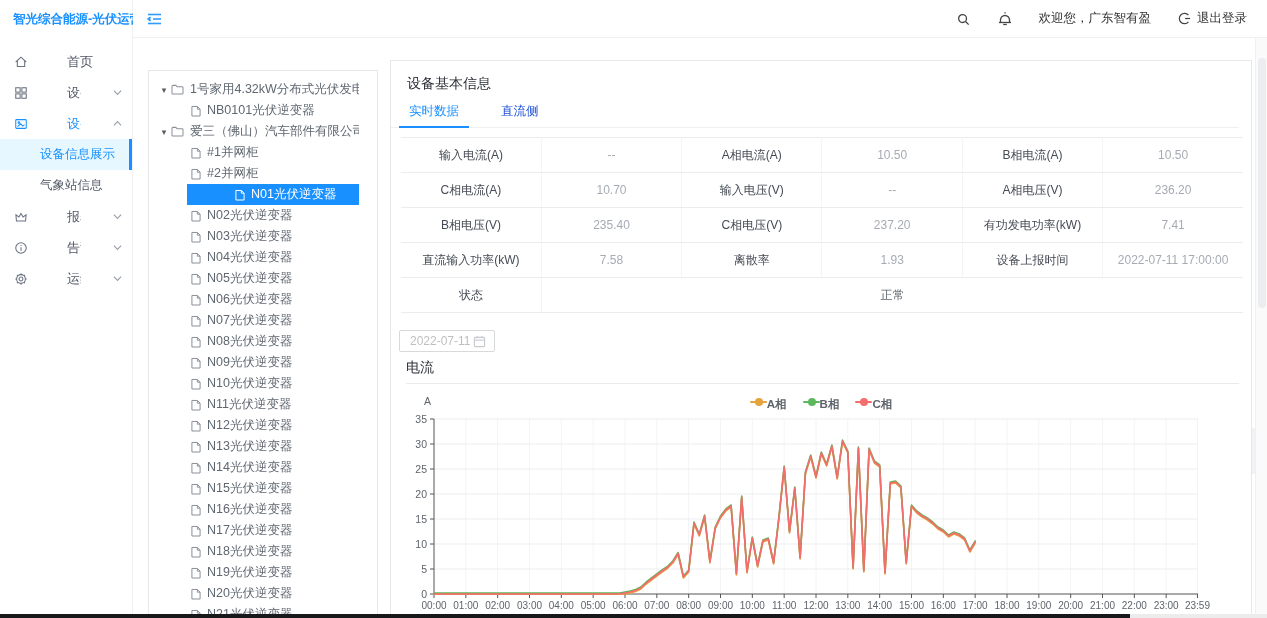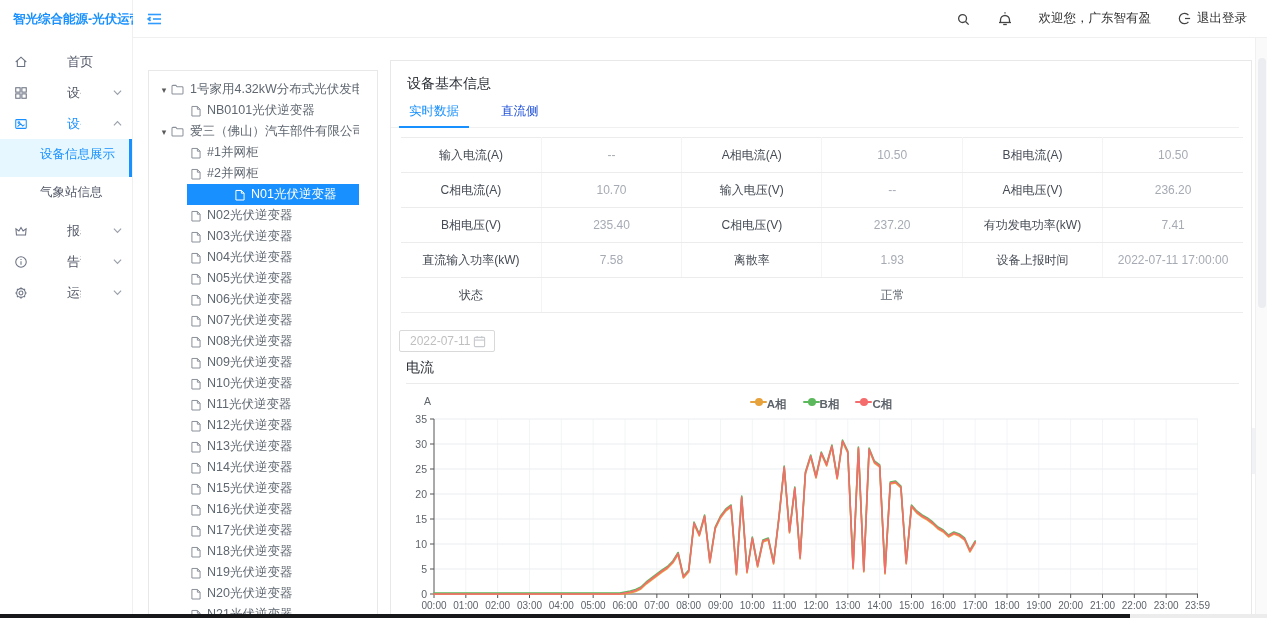--- a/index.html
+++ b/index.html
@@ -20,21 +20,21 @@
     background:#fff; border-right:1px solid #f0f0f0; }
   #logo { height:38px; display:flex; align-items:center; padding-left:13px;
     color:#1890ff; font-weight:bold; font-size:12.5px; white-space:nowrap; }
   .menu { padding-top:8px; }
   .menu-item { height:31px; display:flex; align-items:center; padding:0 10px 0 14px;
     color:#515766; cursor:pointer; font-size:13px;gap:32px; }
   .menu-item .mi-icon { width:14px; height:14px; margin-right:7px; flex:none; display:flex; }
   .menu-item .mi-label { flex:1; white-space:nowrap; overflow:hidden; }
   .menu-item .mi-chev { color:#9aa0ab; display:flex; }
   .menu-item.active { color:#1890ff; }
-  .submenu-item { height:38px; line-height:31px; padding-left:40px; color:#515766;
+  .submenu-item { height:31px; line-height:31px; padding-left:40px; color:#515766;
     font-size:12.5px; cursor:pointer; white-space:nowrap; }
   .submenu-item.selected { background:#e6f7ff; color:#1890ff; border-right:3px solid #1890ff; }
 
   
   #tree-card { position:absolute; left:148px; top:70px; width:230px; height:548px;
     background:#fff; border:1px solid #e8e8e8; padding:8px 0 0 8px; overflow:hidden; }
   .tree-row { height:21px; display:flex; align-items:center; color:#5f6770;
     font-size:12.5px; cursor:pointer; white-space:nowrap; overflow:hidden; margin-right:18px; }
   .tree-row .caret { width:14px; text-align:center; color:#5a5a5a; font-size:9px; flex:none; }
   .tree-row .t-icon { margin-right:6px; flex:none; display:flex; color:#8a9099; }

